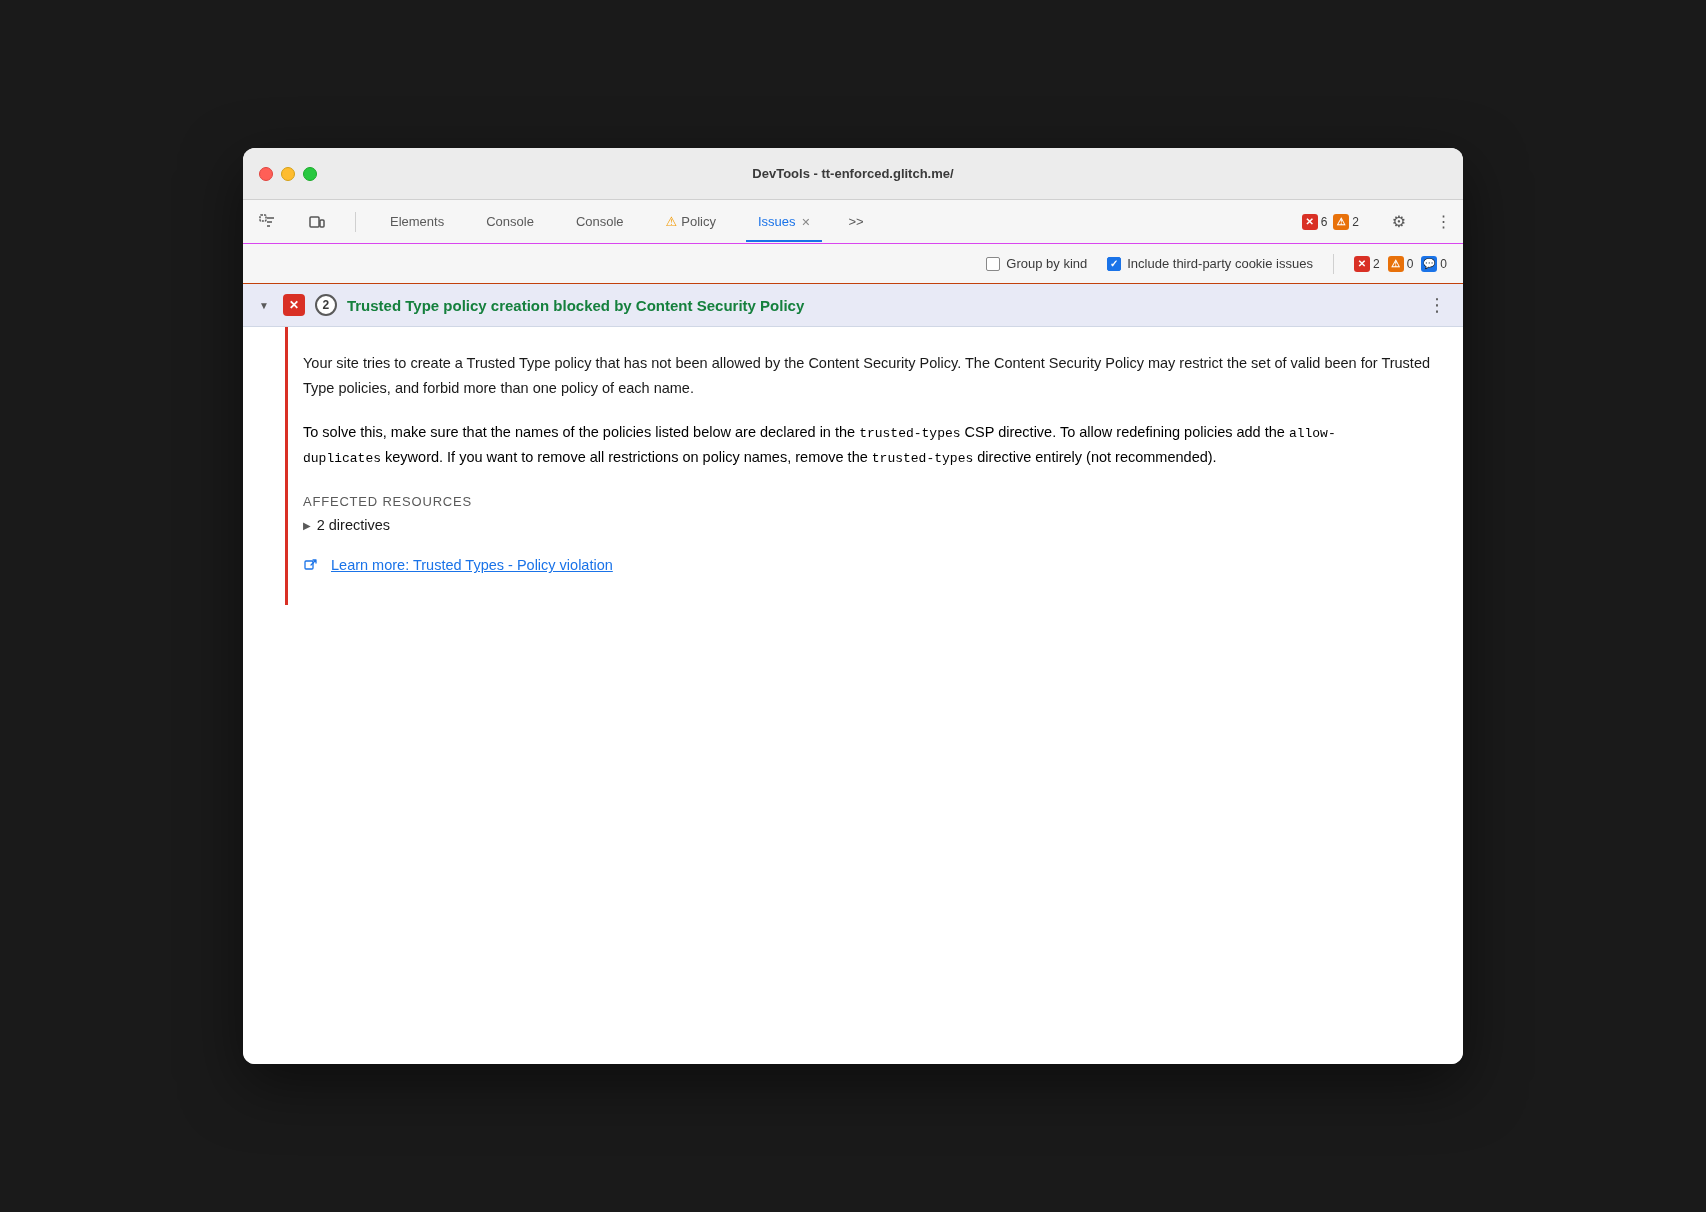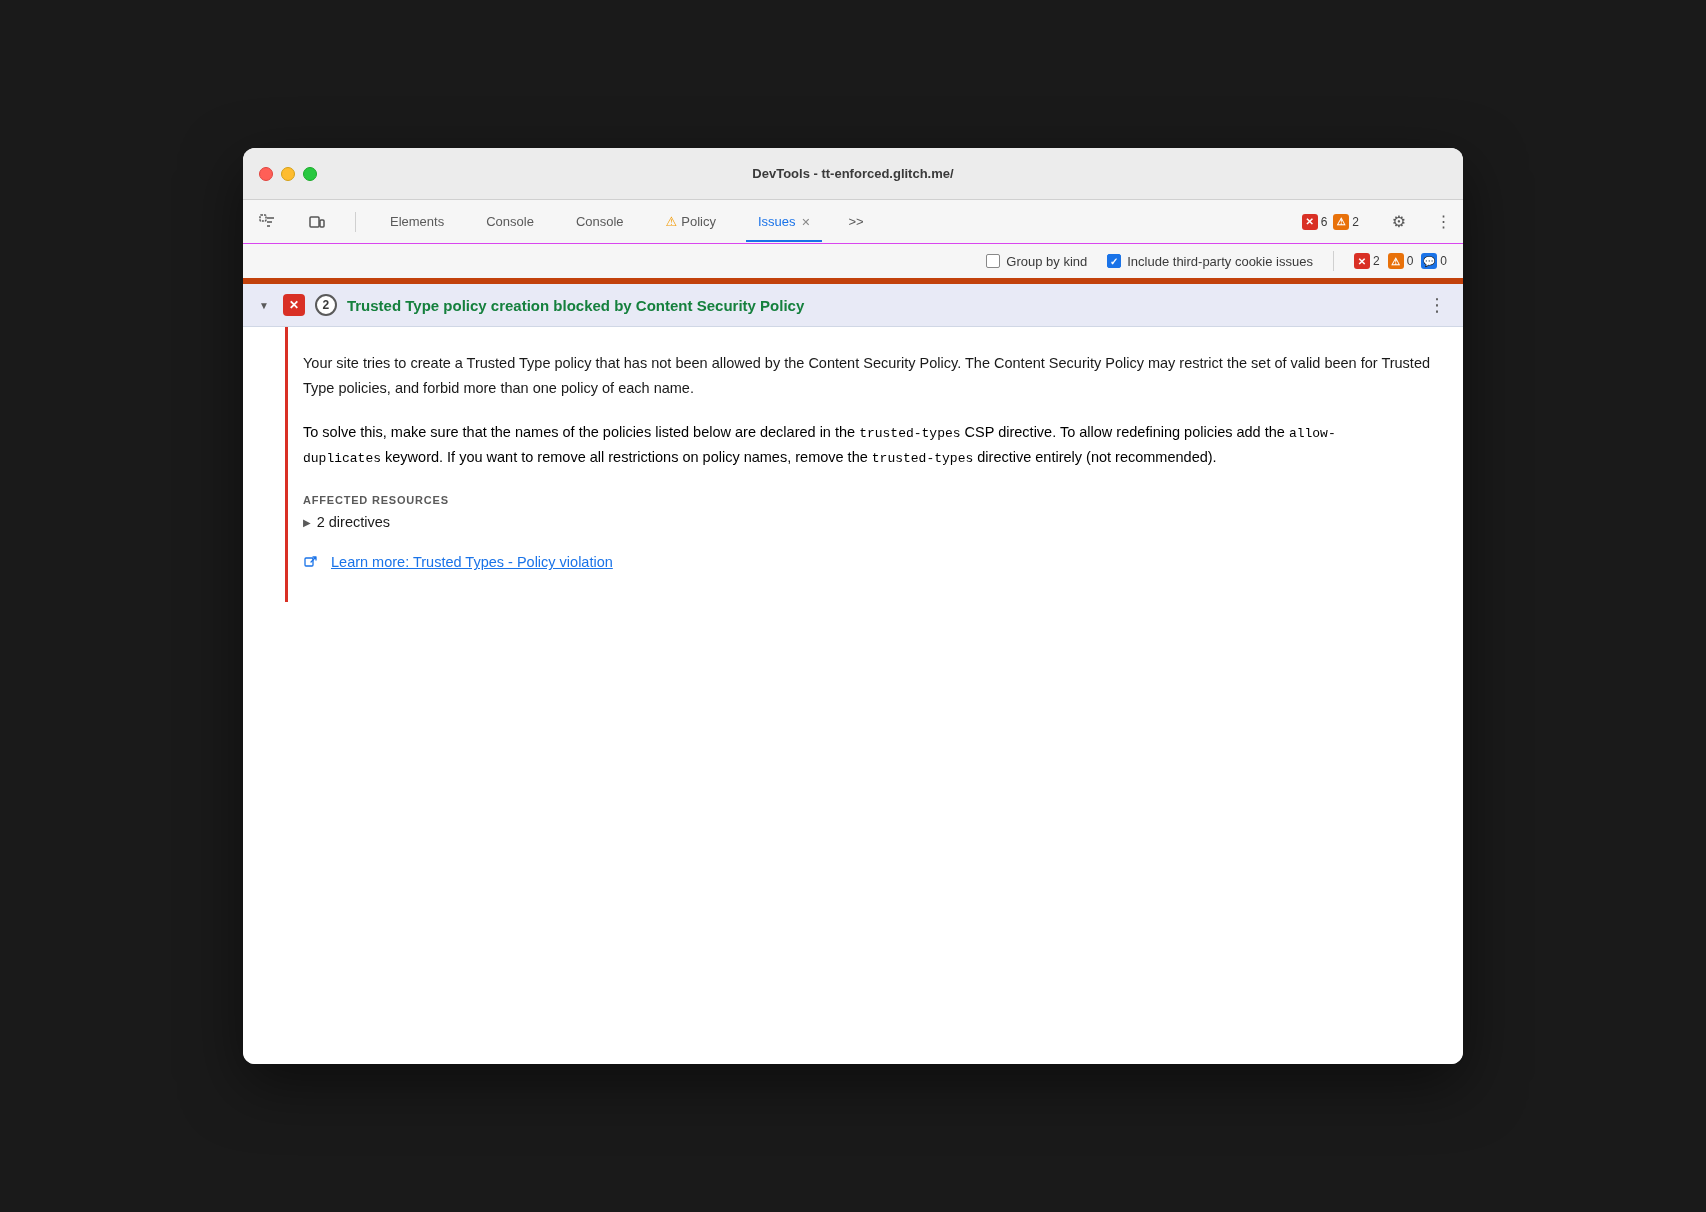--- a/index.html
+++ b/index.html
@@ -170,21 +170,21 @@
       display: flex;
       align-items: center;
       justify-content: center;
       cursor: pointer;
       color: #5a5a5a;
       font-size: 16px;
       letter-spacing: -1px;
     }
     .filter-bar {
       background: #f6f6f6;
-      border-bottom: 6px solid #c2410c;
+      border-bottom: 1px solid #c2410c;
       display: flex;
       align-items: center;
       height: 40px;
       padding: 0 16px;
       gap: 20px;
       justify-content: flex-end;
     }
     .filter-item {
       display: flex;
       align-items: center;
@@ -301,22 +301,22 @@
       line-height: 1.7;
       color: #000000;
       margin-bottom: 24px;
     }
     code {
       font-family: 'Courier New', Courier, monospace;
       font-size: 13px;
       background: transparent;
     }
     .section-label {
-      font-size: 11px;
-      font-weight: 700;
+      font-size: 13px;
+      font-weight: 400;
       color: #5a5a5a;
       letter-spacing: 0.8px;
       text-transform: uppercase;
       margin-bottom: 8px;
     }
     .directives-item {
       display: flex;
       align-items: center;
       gap: 6px;
       font-size: 14.5px;

